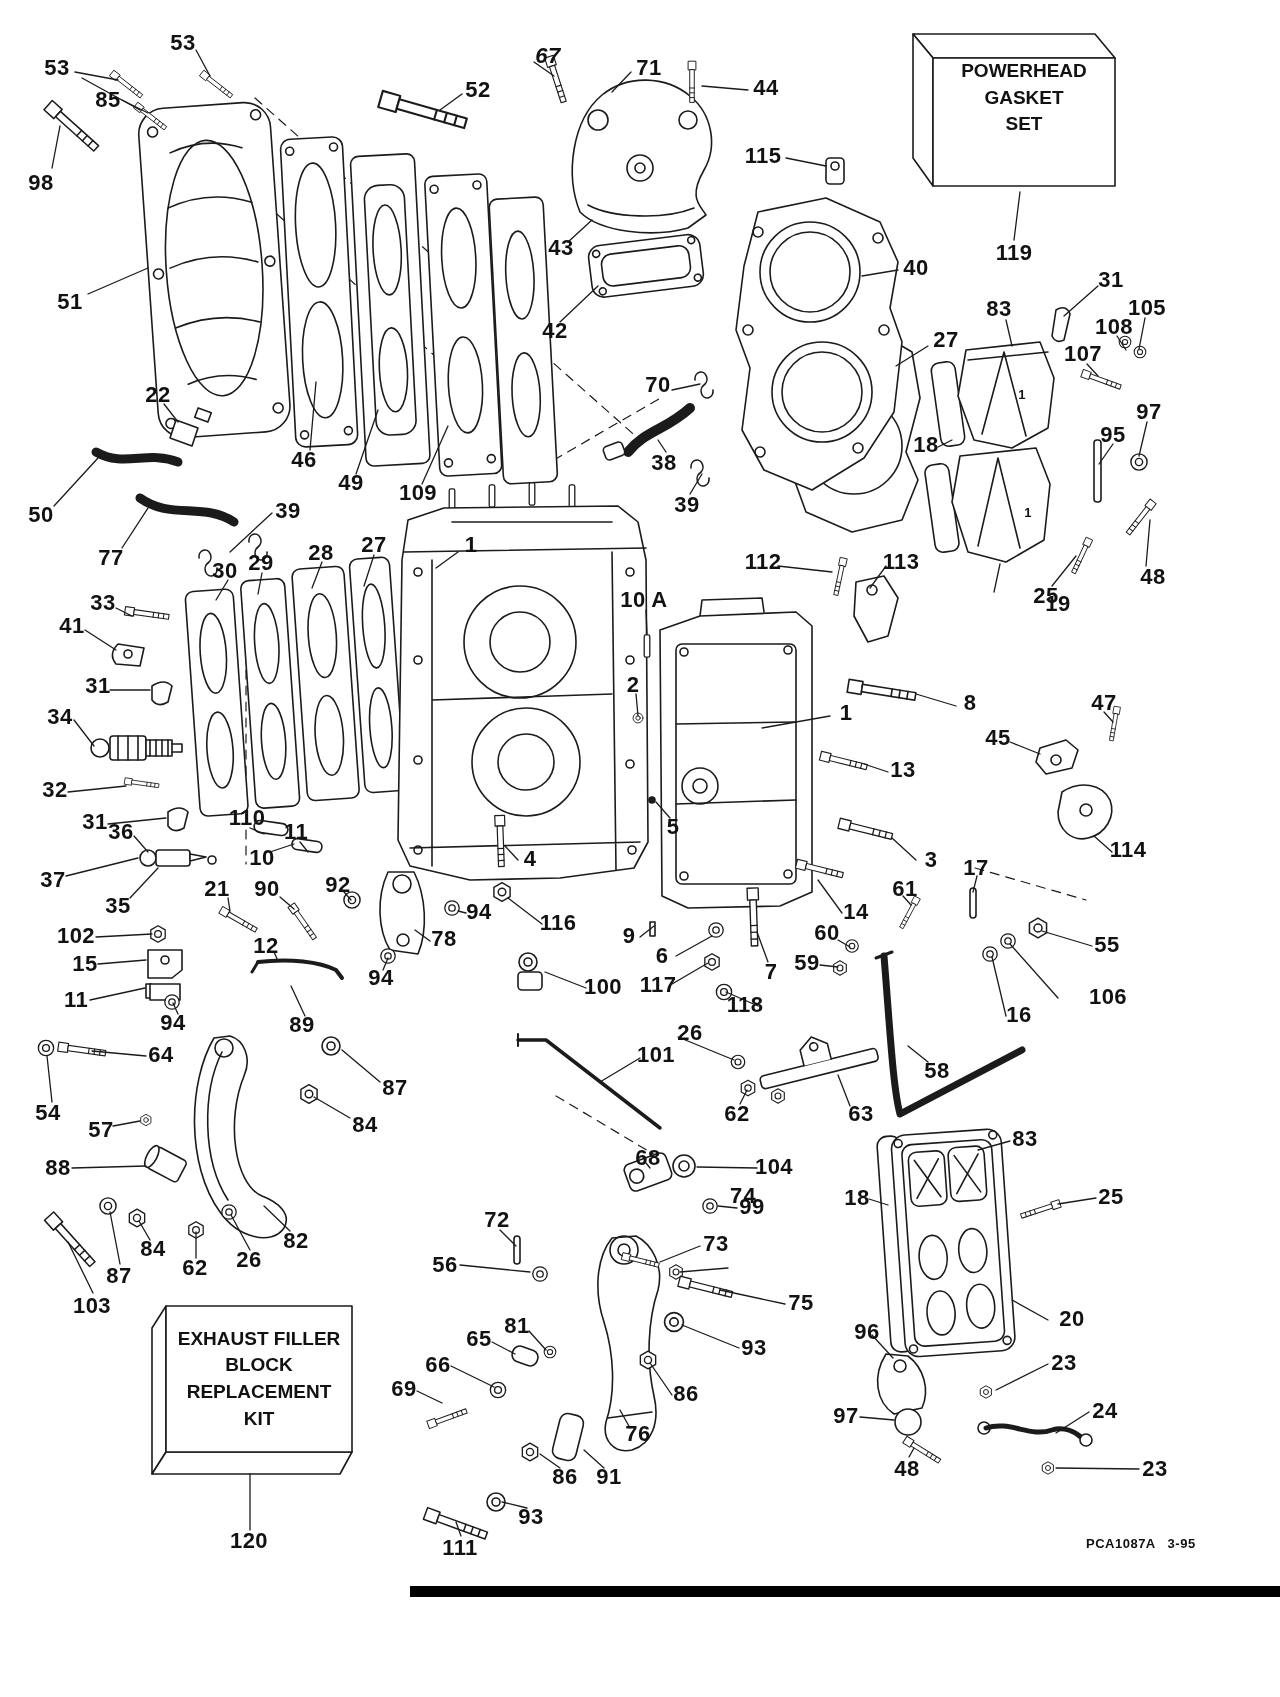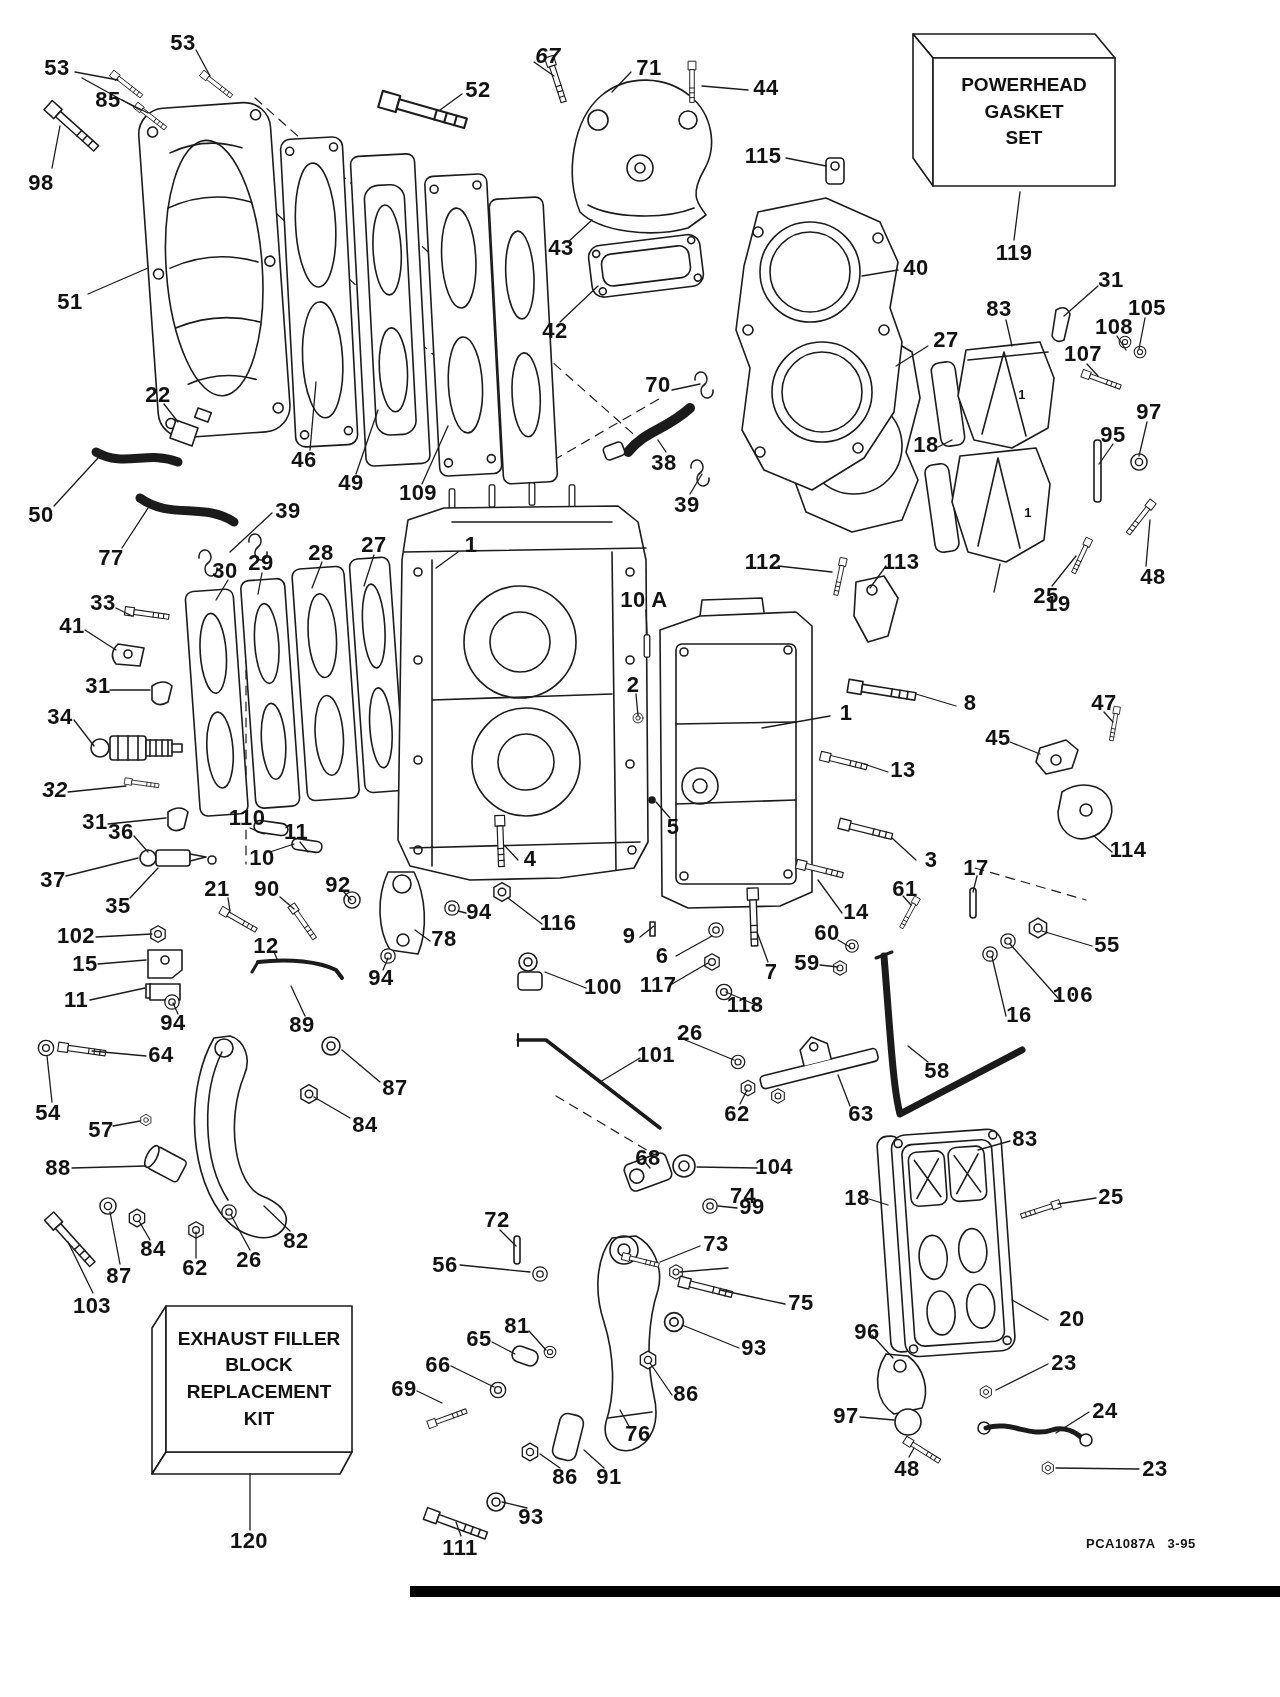--- a/index.html
+++ b/index.html
@@ -15,21 +15,21 @@
     position:absolute; transform:translate(-50%,-50%);
     font-weight:700; font-size:22px; letter-spacing:0.4px;
     color:#121212; white-space:nowrap; line-height:1;
   }
   .plabel.small { font-size:13px; }
   .boxtext {
     position:absolute; display:flex; flex-direction:column;
     align-items:center; text-align:center;
     font-weight:600; color:#121212; line-height:1.4;
   }
-  #powerhead-text { left:933px; top:58px; width:182px; height:128px; padding-top:14px; font-size:19px; }
+  #powerhead-text { left:933px; top:58px; width:182px; height:128px; font-size:19px; }
   #exhaust-text   { left:166px; top:1306px; width:186px; height:146px; justify-content:center; font-size:19px; }
   .footer-code {
     position:absolute; left:1086px; top:1536px;
     font-size:13px; font-weight:700; letter-spacing:0.5px; white-space:pre;
   }
   .bottom-bar { position:absolute; left:410px; top:1586px; width:870px; height:11px; background:#000; }
 </style>
 </head>
 <body>
 
@@ -628,21 +628,21 @@
       <div class="plabel" style="left: 103px; top: 603px;">33</div>
       <div class="plabel" style="left: 72px; top: 626px;">41</div>
       <div class="plabel" style="left: 98px; top: 686px;">31</div>
       <div class="plabel" style="left: 60px; top: 717px;">34</div>
       <div class="plabel" style="left: 633px; top: 685px;">2</div>
       <div class="plabel" style="left: 846px; top: 713px;">1</div>
       <div class="plabel" style="left: 970px; top: 703px;">8</div>
       <div class="plabel" style="left: 1104px; top: 703px;">47</div>
       <div class="plabel" style="left: 998px; top: 738px;">45</div>
       <div class="plabel" style="left: 903px; top: 770px;">13</div>
-      <div class="plabel" style="left: 55px; top: 790px; font-style: italic;">32</div>
+      <div class="plabel" style="left: 55px; top: 790px;">32</div>
       <div class="plabel" style="left: 95px; top: 822px;">31</div>
       <div class="plabel" style="left: 673px; top: 827px;">5</div>
       <div class="plabel" style="left: 931px; top: 860px;">3</div>
       <div class="plabel" style="left: 1128px; top: 850px;">114</div>
       <div class="plabel" style="left: 121px; top: 832px;">36</div>
       <div class="plabel" style="left: 53px; top: 880px;">37</div>
       <div class="plabel" style="left: 118px; top: 906px;">35</div>
       <div class="plabel" style="left: 247px; top: 818px;">110</div>
       <div class="plabel" style="left: 296px; top: 832px;">11</div>
       <div class="plabel" style="left: 262px; top: 858px;">10</div>
@@ -654,21 +654,21 @@
       <div class="plabel" style="left: 662px; top: 956px;">6</div>
       <div class="plabel" style="left: 658px; top: 985px;">117</div>
       <div class="plabel" style="left: 745px; top: 1005px;">118</div>
       <div class="plabel" style="left: 771px; top: 972px;">7</div>
       <div class="plabel" style="left: 856px; top: 912px;">14</div>
       <div class="plabel" style="left: 905px; top: 889px;">61</div>
       <div class="plabel" style="left: 827px; top: 933px;">60</div>
       <div class="plabel" style="left: 807px; top: 963px;">59</div>
       <div class="plabel" style="left: 976px; top: 868px;">17</div>
       <div class="plabel" style="left: 1107px; top: 945px;">55</div>
-      <div class="plabel" style="left: 1073px; top: 997px; font-family: Liberation Mono, monospace;">106</div>
+      <div class="plabel" style="left: 1108px; top: 997px;">106</div>
       <div class="plabel" style="left: 1019px; top: 1015px;">16</div>
       <div class="plabel" style="left: 217px; top: 889px;">21</div>
       <div class="plabel" style="left: 267px; top: 889px;">90</div>
       <div class="plabel" style="left: 76px; top: 936px;">102</div>
       <div class="plabel" style="left: 85px; top: 964px;">15</div>
       <div class="plabel" style="left: 266px; top: 946px;">12</div>
       <div class="plabel" style="left: 444px; top: 939px;">78</div>
       <div class="plabel" style="left: 381px; top: 978px;">94</div>
       <div class="plabel" style="left: 76px; top: 1000px;">11</div>
       <div class="plabel" style="left: 173px; top: 1023px;">94</div>

